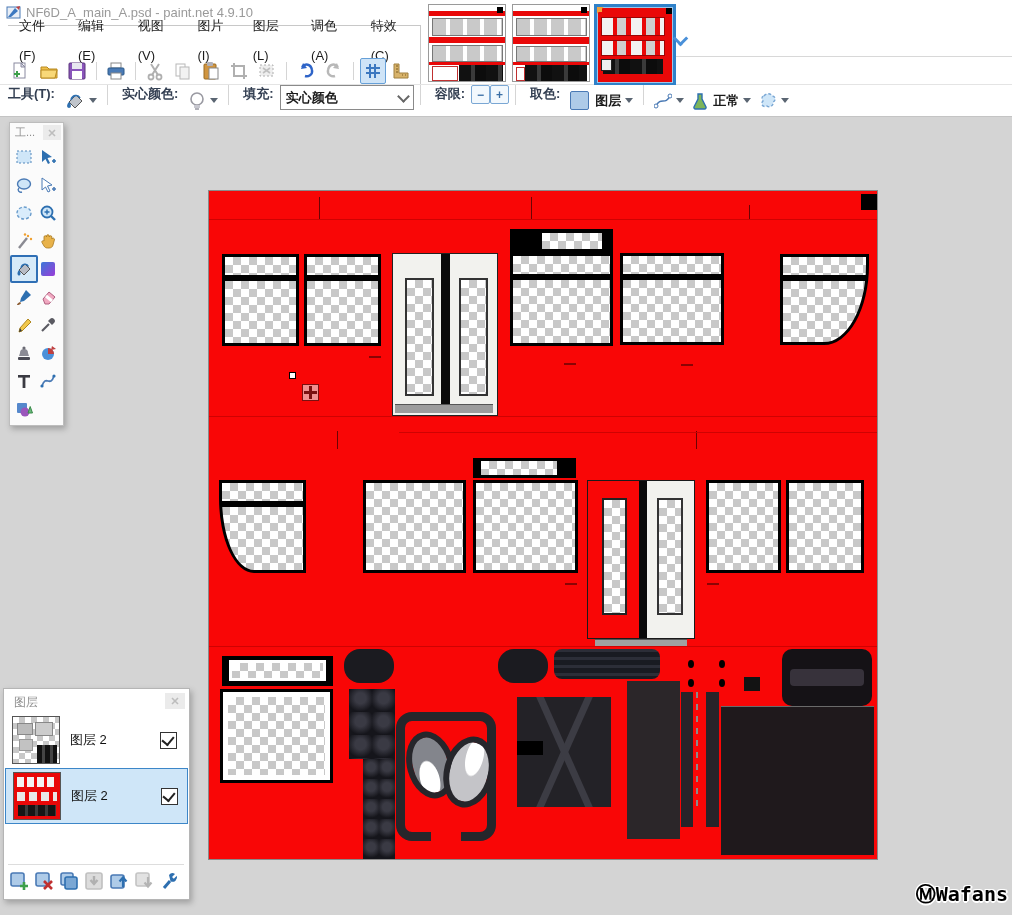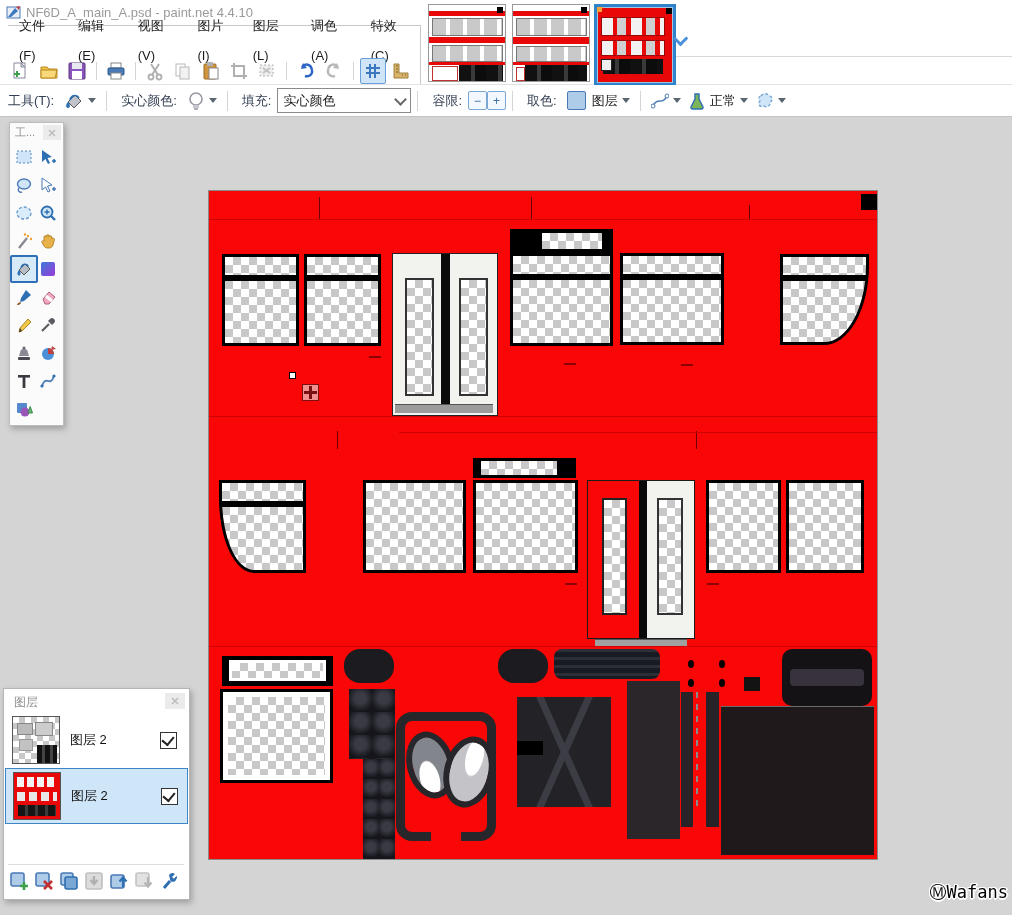--- a/index.html
+++ b/index.html
@@ -25,21 +25,21 @@
   .mini{position:absolute;}
   .winrow{background:repeating-linear-gradient(90deg,#c9c9c9 0 13px,#ffffff 13px 17px);border:1px solid #777;}
   .winrow.onred{background:repeating-linear-gradient(90deg,#f2f2f2 0 11px,#e90808 11px 15px,#cfcfcf 15px 24px,#e90808 24px 29px);border:1px solid #9b0606;}
   .darkrow{background:repeating-linear-gradient(90deg,#111 0 12px,#3a3a3a 12px 16px,#0c0c0c 16px 27px);}
   #sun{left:-7px;top:-7px;width:13px;height:13px;}
   #sun i,#sun b{position:absolute;left:1px;top:1px;width:11px;height:11px;background:#f2a33c;display:block;}
   #sun b{transform:rotate(45deg);}
   #imglist-chevron{left:674px;top:33px;width:12px;height:12px;}
   #imglist-chevron i{position:absolute;left:1px;top:0;width:8px;height:8px;border-right:3px solid #4a90d9;border-bottom:3px solid #4a90d9;transform:rotate(45deg);display:block;}
   
-  #tooloptions{left:0;top:85px;width:1012px;height:31px;background:#fff;display:flex;align-items:center;border-bottom:1px solid #c4c4c4;}
+  #tooloptions{left:0;top:85px;width:1012px;height:31px;background:#fff;display:flex;border-bottom:1px solid #c4c4c4;font-weight:bold;}
   .to-label{color:#333f52;margin:0 6px 0 8px;white-space:nowrap;}
   .vsep{width:1px;height:20px;background:#d5d5d5;margin:0 6px;}
   .caret{width:0;height:0;border-left:4px solid transparent;border-right:4px solid transparent;border-top:5px solid #5a6572;margin-left:4px;}
   .to-btn{display:flex;align-items:center;padding:2px 3px;border:1px solid transparent;border-radius:2px;}
   .combo{width:122px;height:23px;border:1px solid #8a8a8a;background:#fff;display:flex;align-items:center;justify-content:space-between;padding:0 5px;}
   .combo .chev{width:7px;height:7px;border-right:2px solid #666;border-bottom:2px solid #666;transform:rotate(45deg);margin-top:-3px;}
   .pm-btn{width:17px;height:17px;border:1px solid #7aa7d4;background:#f2f8fd;color:#3a6ea5;display:flex;align-items:center;justify-content:center;font-size:12px;line-height:1;border-radius:2px;}
   #slider{width:198px;height:23px;border:1px solid #8a8a8a;background:#fff;position:relative;margin:0 4px;}
   #slider .fill{position:absolute;left:0;top:0;bottom:0;background:#2580c8;}
   #slider .val{position:absolute;left:5px;top:4px;color:#fff;font-size:12px;}
@@ -74,33 +74,33 @@
   .chk:after{content:"";position:absolute;left:3px;top:1px;width:6px;height:9px;border-right:2px solid #222;border-bottom:2px solid #222;transform:rotate(40deg);}
   #lbtns{position:absolute;left:4px;bottom:6px;width:176px;height:24px;display:flex;gap:3px;align-items:center;border-top:1px solid #ddd;padding-top:4px;}
   .lbtn{width:22px;height:22px;display:flex;align-items:center;justify-content:center;}
   
   #brushdot{position:absolute;left:80px;top:181px;width:5px;height:5px;background:#fff;border:1px solid #000;}
   #movecur{position:absolute;left:93px;top:193px;width:15px;height:15px;background:#f09090;border:1px solid #7a1010;}
   #movecur:before,#movecur:after{content:"";position:absolute;background:#7a1010;}
   #movecur:before{left:6px;top:1px;width:3px;height:13px;}
   #movecur:after{left:1px;top:6px;width:13px;height:3px;}
   
-  #watermark{left:900px;top:881px;width:108px;height:26px;font-family:"DejaVu Sans Mono",monospace;font-weight:normal;font-size:17px;color:#000;text-align:right;
+  #watermark{left:900px;top:881px;width:108px;height:26px;font-family:"DejaVu Sans Mono",monospace;font-weight:bold;font-size:20px;color:#000;text-align:right;
              text-shadow:-1px -1px 0 #fff,1px -1px 0 #fff,-1px 1px 0 #fff,1px 1px 0 #fff,0 2px 0 #fff,2px 0 0 #fff;}
 </style>
 </head>
 <body>
 
 <div class="abs" id="titlebar">
   <svg class="abs" style="left:6px;top:4px" width="16" height="16">
     <rect x="1" y="3" width="13" height="11" fill="#e8eef6" stroke="#4a7ab5"></rect>
     <path d="M2 13 L9 4 L12 7 L5 13 Z" fill="#3c78c0"></path>
     <path d="M10 3 L13 6 L14 2 Z" fill="#c04040"></path>
   </svg>
-  <span id="title-text" style="margin-left:26px">NF6D_A_main_A.psd - paint.net 4.4.10</span>
+  <span id="title-text" style="margin-left:26px">NF6D_A_main_A.psd - paint.net 4.9.10</span>
 </div>
 
 <div class="abs" id="menubar">
   <span class="menu-item">文件(F)</span>
   <span class="menu-item">编辑(E)</span>
   <span class="menu-item">视图(V)</span>
   <span class="menu-item">图片(I)</span>
   <span class="menu-item">图层(L)</span>
   <span class="menu-item">调色(A)</span>
   <span class="menu-item">特效(C)</span>

